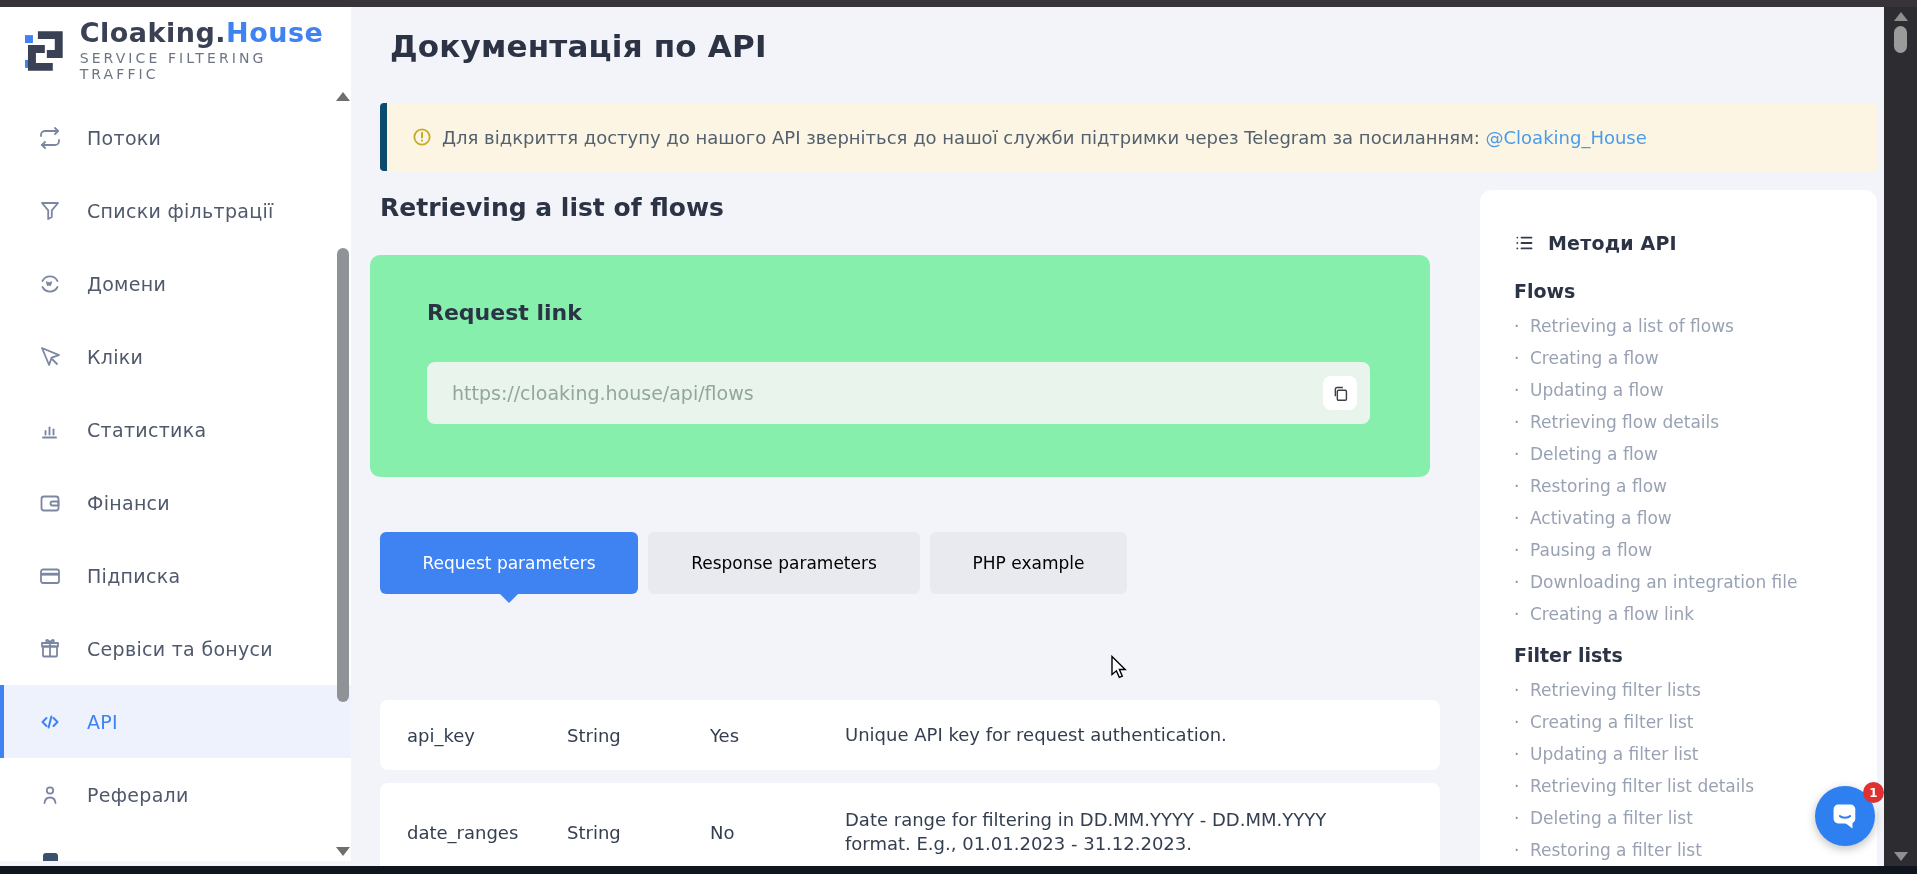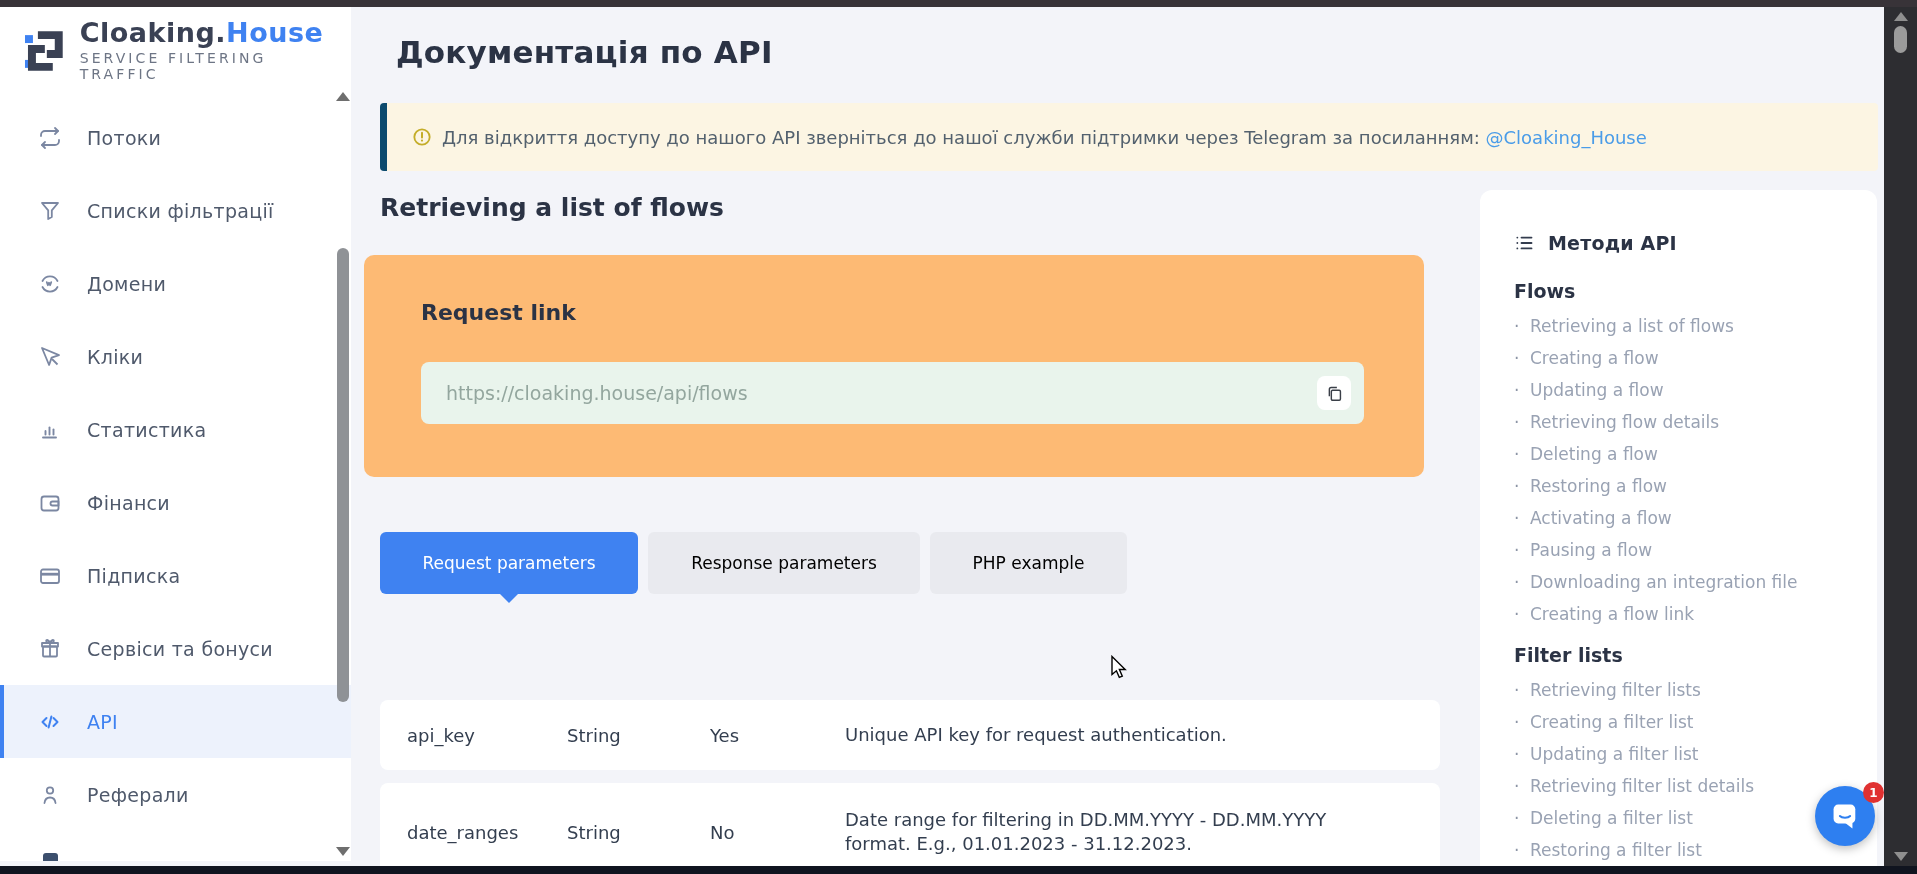--- a/index.html
+++ b/index.html
@@ -38,21 +38,21 @@
   .partial-icon{position:absolute;left:43px;top:851px;width:15px;height:8px;border-radius:3px 3px 0 0;background:#3c4f6d;}
 
   
   .main{position:absolute;left:351px;top:7px;width:1533px;height:859px;background:#f3f4f9;overflow:hidden;z-index:10;}
   .page-title{position:absolute;left:29px;top:11px;font-size:31px;font-weight:bold;color:#2b3345;letter-spacing:.2px;}
   .banner{position:absolute;left:29px;top:96px;width:1498px;height:68px;background:#fcf5e3;border-left:7px solid #0c4a6e;border-radius:4px;display:flex;align-items:center;}
   .banner-icon{margin-left:25px;width:20px;height:20px;flex:0 0 auto;}
   .banner-text{margin-left:10px;font-size:18px;color:#53616e;}
   .banner-link{color:#4a9ce8;text-decoration:none;cursor:pointer;}
   .section-title{position:absolute;left:29px;top:186px;font-size:25px;font-weight:bold;color:#2b3345;}
-  .request-card{position:absolute;left:13px;top:248px;width:1060px;height:222px;background:#fdba74;border-radius:10px;}
+  .request-card{position:absolute;left:19px;top:248px;width:1060px;height:222px;background:#86efac;border-radius:10px;}
   .request-card-title{position:absolute;left:57px;top:45px;font-size:22px;font-weight:bold;color:#2b3345;}
   .url-field{position:absolute;left:57px;top:107px;width:943px;height:62px;background:#e9f4ec;border-radius:8px;display:flex;align-items:center;cursor:text;}
   .url-text{margin-left:25px;font-size:19px;color:#93a69e;}
   .copy-btn{position:absolute;right:13px;top:14px;width:34px;height:34px;background:#fff;border:none;border-radius:8px;cursor:pointer;display:flex;align-items:center;justify-content:center;padding:0;}
   .copy-btn svg{width:19px;height:19px;}
 
   
   .tabs{position:absolute;left:29px;top:525px;display:flex;gap:10px;}
   .tab{height:62px;display:flex;align-items:center;justify-content:center;font-size:17px;border-radius:6px;background:#e9eaef;color:#000000;cursor:pointer;position:relative;}
   .tab.t1{width:258px;}
@@ -218,21 +218,21 @@
       </div>
     </div>
 
     <div class="partial-icon"></div>
     <div class="sb-scroll-up"></div>
     <div class="sb-scroll-thumb"></div>
     <div class="sb-scroll-down"></div>
   </div>
 
   <div class="main">
-    <h1 class="page-title" style="margin:16px">Документація по API</h1>
+    <h1 class="page-title" style="margin:10px">Документація по API</h1>
 
     <div class="banner">
       <svg class="banner-icon" viewBox="0 0 24 24" fill="none">
         <circle cx="12" cy="12" r="9.2" stroke="#c4ad29" stroke-width="2.2"></circle>
         <path d="M12 7v5.6" stroke="#c4ad29" stroke-width="2.4" stroke-linecap="round"></path>
         <circle cx="12" cy="16.3" r="1.3" fill="#c4ad29"></circle>
       </svg>
       <div class="banner-text">
         <span>Для відкриття доступу до нашого API зверніться до нашої служби підтримки через Telegram за посиланням:</span>
         <a class="banner-link">@Cloaking_House</a>

